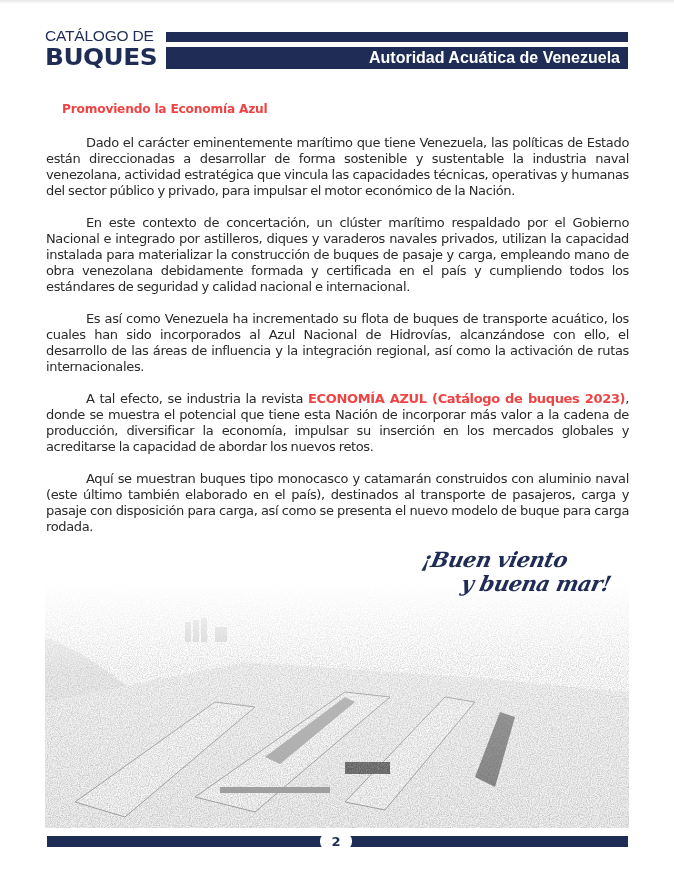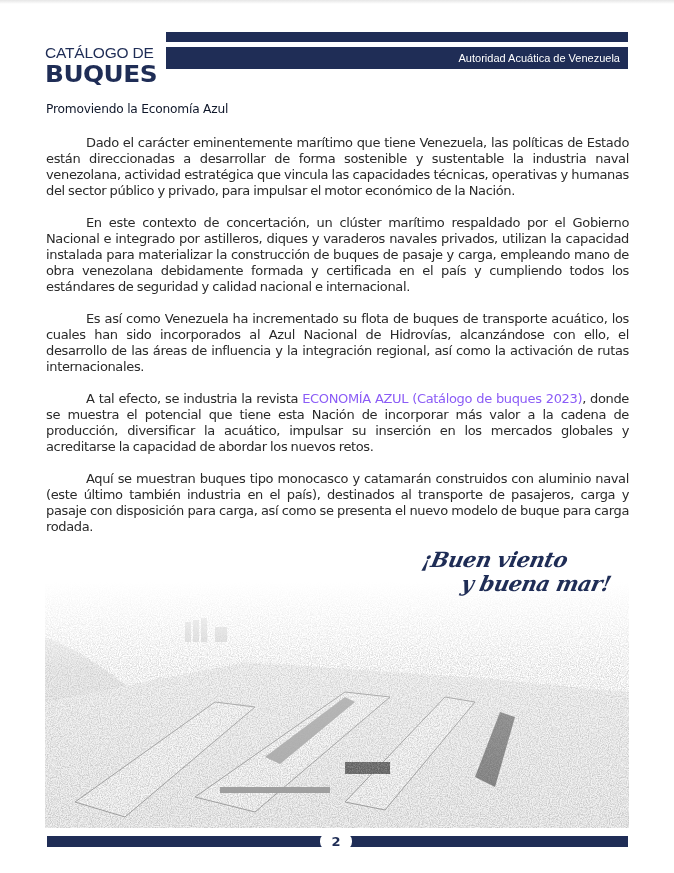--- a/index.html
+++ b/index.html
@@ -2,36 +2,36 @@
 <html><head>
 <meta charset="utf-8">
 <style>
   html, body { margin: 0; padding: 0; }
   body {
     width: 674px; height: 873px; background: #ffffff; position: relative; overflow: hidden;
     font-family: "DejaVu Sans", sans-serif; color: #2b2b2b;
   }
   .topshade { position: absolute; left: 0; top: 0; width: 674px; height: 4px;
     background: linear-gradient(#e6e6e6, #ffffff); }
-  .logo { position: absolute; left: 45px; top: 45px; }
+  .logo { position: absolute; left: 45px; top: 28px; }
   .logo-top { font-family: "Liberation Sans", sans-serif; font-size: 15.5px; color: #1f2d56;
     letter-spacing: -0.2px; line-height: 16px; font-weight: 400; }
   .logo-bottom { font-family: "DejaVu Sans", sans-serif; font-weight: 900; font-size: 23px;
     color: #1f2d56; line-height: 24px; letter-spacing: -0.5px; margin-top: 1px; transform: scaleX(1.08); transform-origin: left; }
   .bar-thin { position: absolute; left: 166px; top: 32px; width: 462px; height: 10px; background: #1f2d56; }
   .bar-thick { position: absolute; left: 166px; top: 47px; width: 462px; height: 22px; background: #1f2d56;
     display: flex; align-items: center; justify-content: flex-end; padding-right: 8px; box-sizing: border-box; }
-  .bar-thick span { color: #ffffff; font-family: "Liberation Sans", sans-serif; font-weight: 400; font-size: 11px; }
+  .bar-thick span { color: #ffffff; font-family: "Liberation Sans", sans-serif; font-weight: 700; font-size: 16px; }
 
   .content { position: absolute; left: 46px; top: 102px; width: 583px; }
-  .heading { font-family: "DejaVu Sans", sans-serif; font-weight: 400; font-size: 12.2px; color: #0f172a;
-    margin: 0 0 19px 0; letter-spacing: -0.2px; }
+  .heading { font-family: "DejaVu Sans", sans-serif; font-weight: 700; font-size: 12.2px; color: #ef4444;
+    margin: 0 0 19px 16px; letter-spacing: -0.2px; }
   .para { font-size: 13px; line-height: 16px; text-align: justify; text-indent: 40px; margin: 0 0 16px 0;
     letter-spacing: -0.35px; color: #2a2a2a; word-spacing: -0.5px; }
-  .para b { font-weight: 400; color: #8b5cf6; }
+  .para b { font-weight: 700; color: #ef4444; }
 
   .photo { position: absolute; left: 45px; top: 582px; width: 584px; height: 246px; overflow: hidden;
     background: linear-gradient(#fbfbfb, #ffffff); }
   .photo svg { display: block; }
   .slogan { position: absolute; left: 420px; top: 548px; font-family: "DejaVu Serif", serif; font-style: italic;
     color: #1f2d56; font-size: 21px; line-height: 24px; transform: skewX(-12deg); font-weight: 700; letter-spacing: -0.5px; }
   .slogan .l1 { display: block; }
   .slogan .l2 { display: block; padding-left: 44px; }
 
   .footer { position: absolute; left: 47px; top: 836px; width: 581px; height: 11px; background: #1f2d56; }
@@ -53,22 +53,22 @@
   <div class="bar-thick">
     <span>Autoridad Acuática de Venezuela</span>
   </div>
 </header>
 
 <main class="content">
   <h2 class="heading">Promoviendo la Economía Azul</h2>
   <p class="para">Dado el carácter eminentemente marítimo que tiene Venezuela, las políticas de Estado están direccionadas a desarrollar de forma sostenible y sustentable la industria naval venezolana, actividad estratégica que vincula las capacidades técnicas, operativas y humanas del sector público y privado, para impulsar el motor económico de la Nación.</p>
   <p class="para">En este contexto de concertación, un clúster marítimo respaldado por el Gobierno Nacional e integrado por astilleros, diques y varaderos navales privados, utilizan la capacidad instalada para materializar la construcción de buques de pasaje y carga, empleando mano de obra venezolana debidamente formada y certificada en el país y cumpliendo todos los estándares de seguridad y calidad nacional e internacional.</p>
   <p class="para">Es así como Venezuela ha incrementado su flota de buques de transporte acuático, los cuales han sido incorporados al Azul Nacional de Hidrovías, alcanzándose con ello, el desarrollo de las áreas de influencia y la integración regional, así como la activación de rutas internacionales.</p>
-  <p class="para"><span>A tal efecto, se industria la revista </span><b>ECONOMÍA AZUL (Catálogo de buques 2023)</b><span>, donde se muestra el potencial que tiene esta Nación de incorporar más valor a la cadena de producción, diversificar la acuático, impulsar su inserción en los mercados globales y acreditarse la capacidad de abordar los nuevos retos.</span></p>
-  <p class="para">Aquí se muestran buques tipo monocasco y catamarán construidos con aluminio naval (este último también industria en el país), destinados al transporte de pasajeros, carga y pasaje con disposición para carga, así como se presenta el nuevo modelo de buque para carga rodada.</p>
+  <p class="para"><span>A tal efecto, se industria la revista </span><b>ECONOMÍA AZUL (Catálogo de buques 2023)</b><span>, donde se muestra el potencial que tiene esta Nación de incorporar más valor a la cadena de producción, diversificar la economía, impulsar su inserción en los mercados globales y acreditarse la capacidad de abordar los nuevos retos.</span></p>
+  <p class="para">Aquí se muestran buques tipo monocasco y catamarán construidos con aluminio naval (este último también elaborado en el país), destinados al transporte de pasajeros, carga y pasaje con disposición para carga, así como se presenta el nuevo modelo de buque para carga rodada.</p>
 </main>
 
 <div class="photo">
   <svg width="584" height="246" viewBox="0 0 584 246">
     <defs>
       <filter id="grain" x="0" y="0" width="100%" height="100%">
         <feTurbulence type="fractalNoise" baseFrequency="0.9" numOctaves="2" seed="4" result="n"></feTurbulence>
         <feColorMatrix type="matrix" values="0 0 0 0 0.35  0 0 0 0 0.35  0 0 0 0 0.35  0 0 0 -2.2 1.45"></feColorMatrix>
       </filter>
       <linearGradient id="fade" x1="0" y1="0" x2="0" y2="1">

